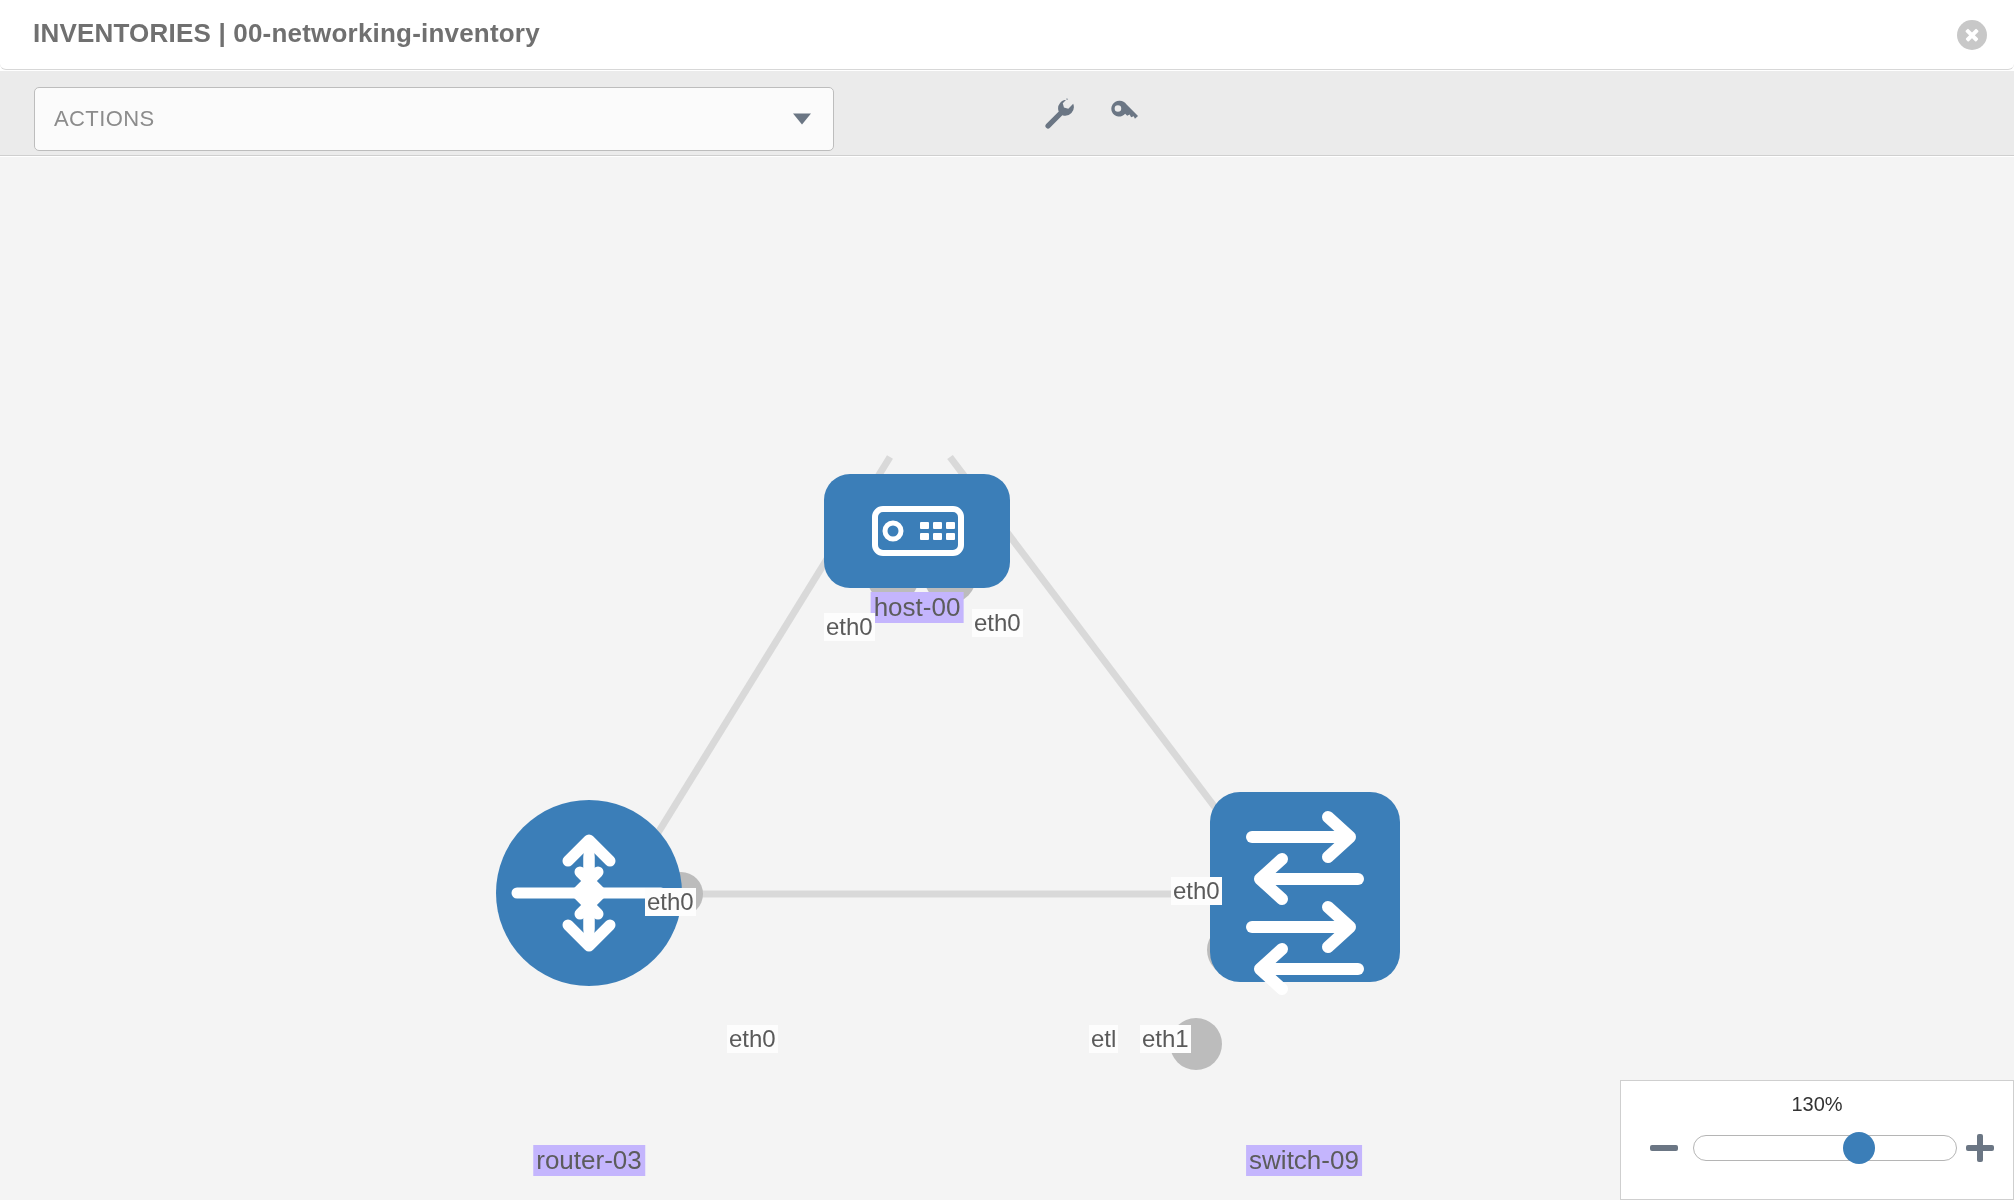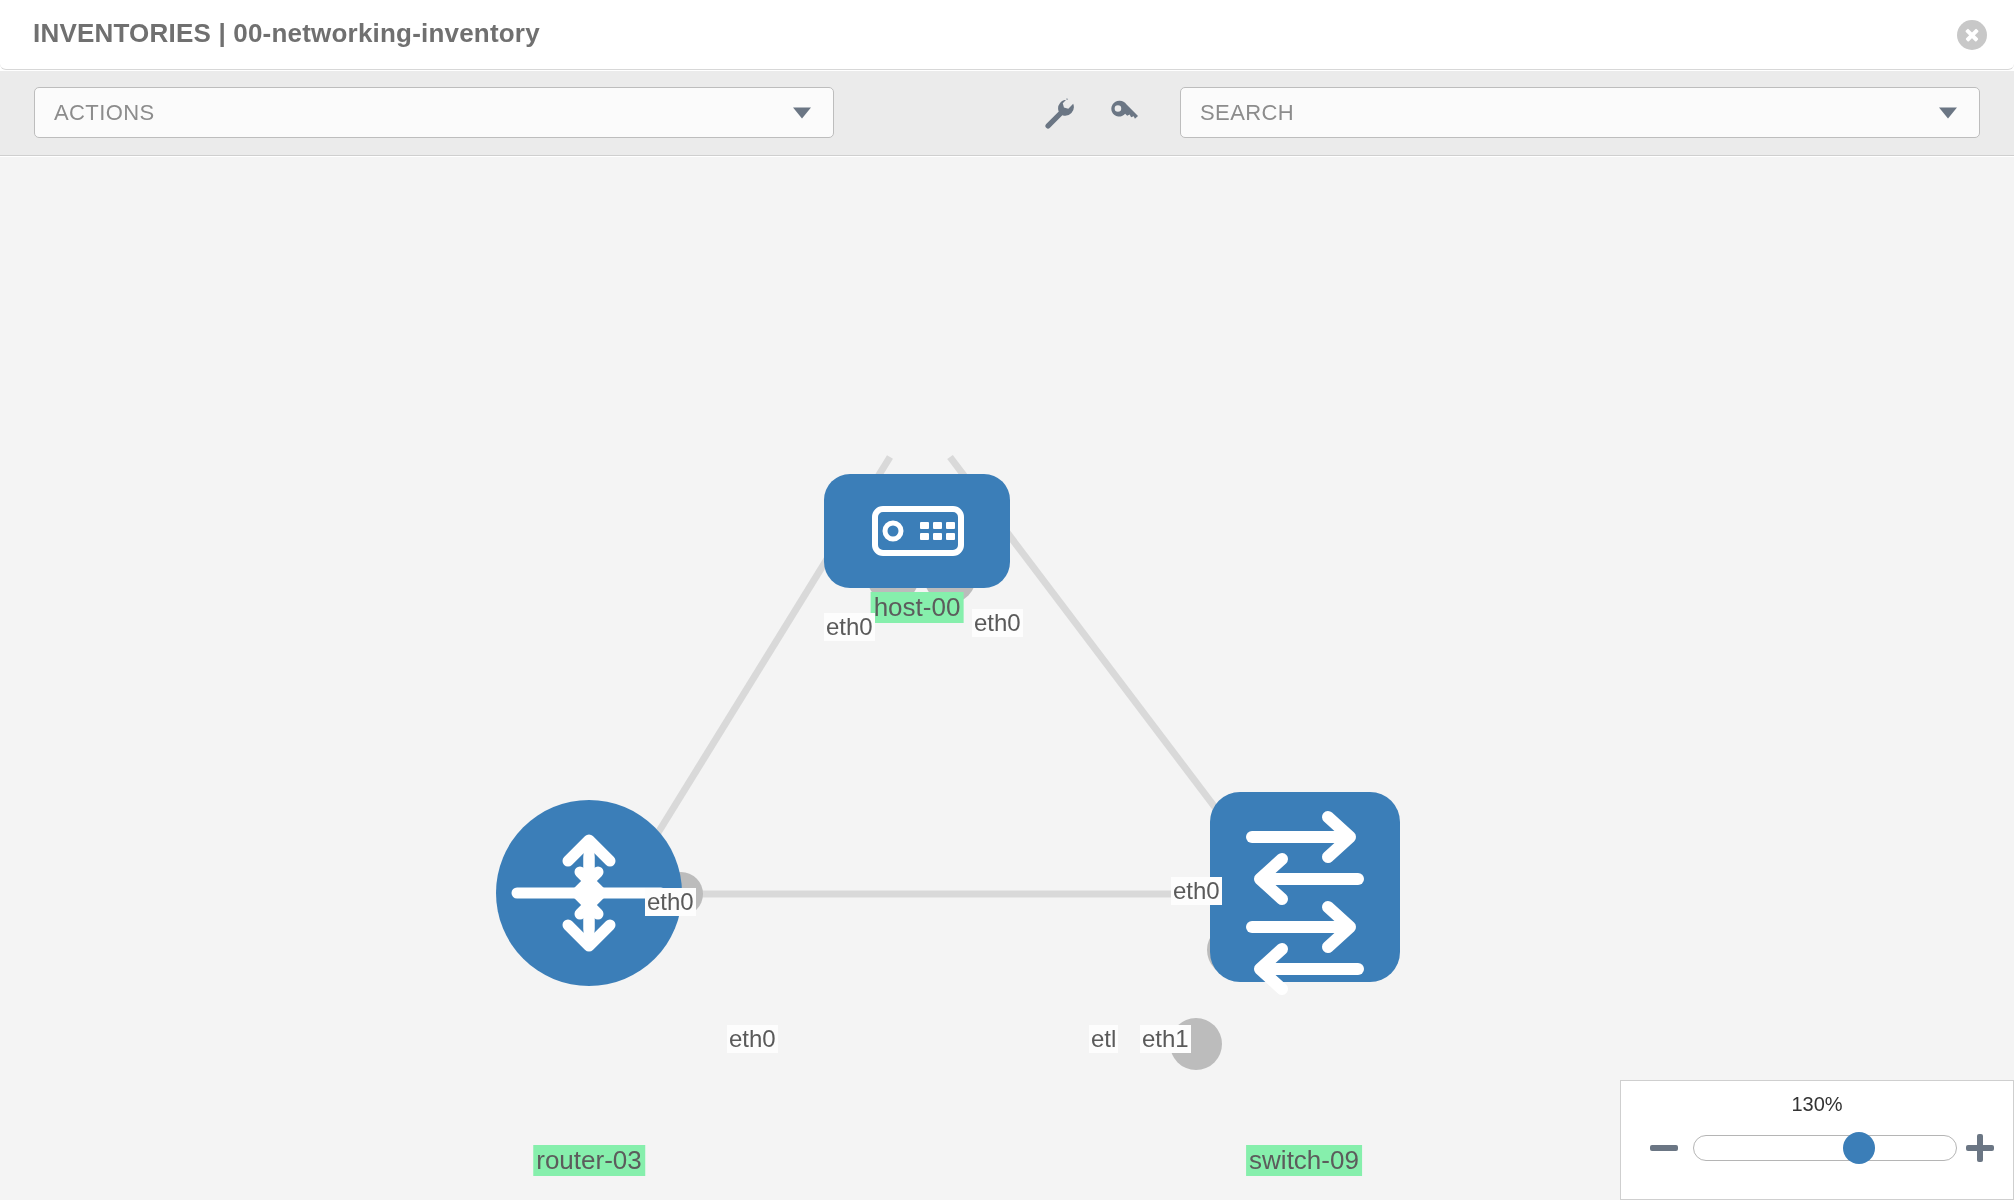--- a/index.html
+++ b/index.html
@@ -50,21 +50,21 @@
 
   
   .toolbar {
     position: absolute; left: 0; top: 71px;
     width: 2014px; height: 85px;
     background: #ebebeb;
     border-bottom: 1px solid #cfcfcf;
   }
   .select-box {
     position: absolute;
-    height: 51px;
+    height: 64px;
     background: #fbfbfb;
     border: 1px solid #bdbdbd;
     border-radius: 5px;
     cursor: pointer;
   }
   .select-box .sel-label {
     position: absolute; left: 19px; top: 50%;
     transform: translateY(-50%);
     font-size: 22px;
     color: #8c8c8c;
@@ -102,21 +102,21 @@
   .topology-svg {
     position: absolute; left: 0; top: 0;
     width: 2014px; height: 1043px;
   }
 
   
   .node-label {
     position: absolute;
     font-size: 26px;
     color: #5c5c5c;
-    background: #86efac;
+    background: #c4b5fd;
     padding: 0 3px;
     white-space: nowrap;
     transform: translateX(-50%);
   }
   .edge-label {
     position: absolute;
     font-size: 24px;
     color: #5a5a5a;
     background: #fdfdfd;
     padding: 0 2px;
@@ -195,24 +195,20 @@
     </div>
 
     <div class="tool-icon" id="key-icon-btn">
       <svg width="34" height="34" viewBox="0 0 32 32" aria-hidden="true">
         <g fill="#6b7684">
           <path d="M11.5 4.5a7.4 7.4 0 1 0 5.6 12.2l1.9 1.9 2.3-1.1 1.4 2.4 2.4-.9 1.2 2.4 2.9-2.6-11-11a7.4 7.4 0 0 0-6.7-3.3zm-1.2 4.1a3.1 3.1 0 1 1 0 6.2 3.1 3.1 0 0 1 0-6.2z"></path>
         </g>
       </svg>
     </div>
 
-    <div class="select-box" id="search-select">
-      <span class="sel-label">SEARCH</span>
-      <span class="caret"></span>
-    </div>
 
   </div>
 
   <div class="canvas">
 
     <svg class="topology-svg" viewBox="0 0 2014 1043">
 
       <g stroke="#d9d9d9" stroke-width="7" fill="none">
         <line x1="890" y1="300" x2="640" y2="705"></line>
         <line x1="950" y1="300" x2="1245" y2="690"></line>

